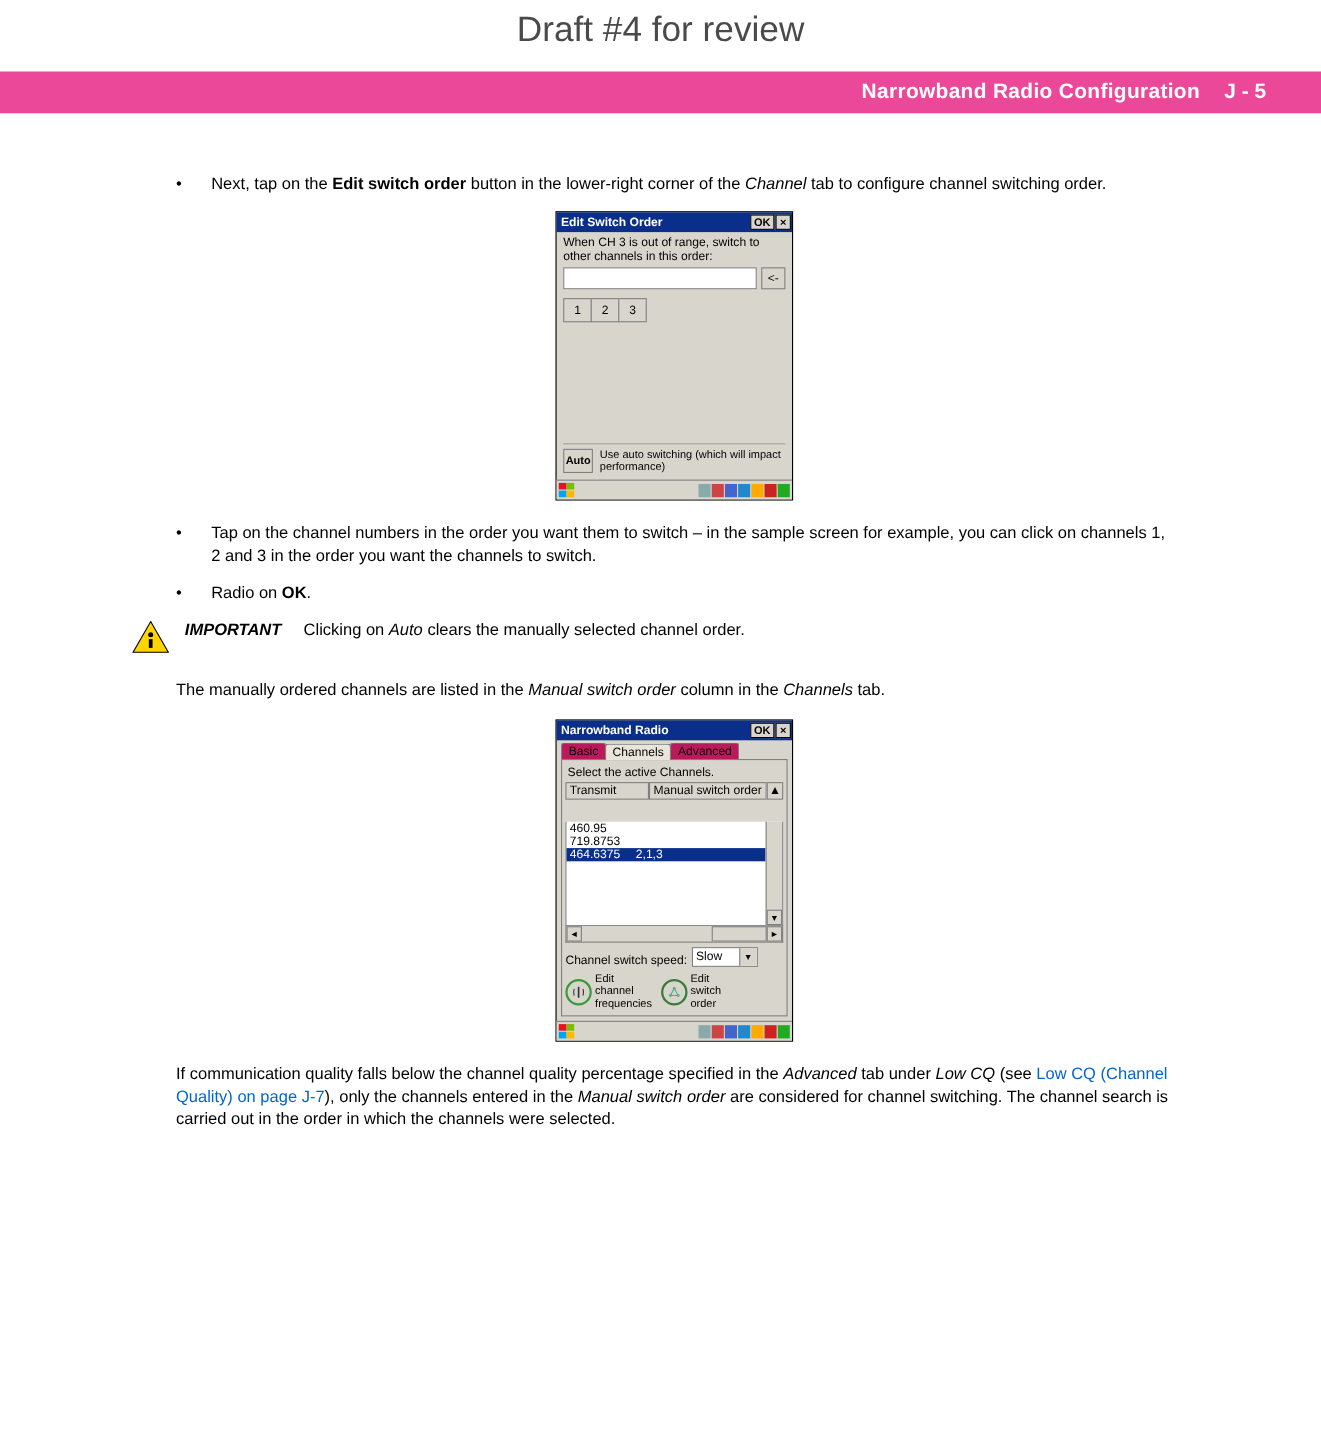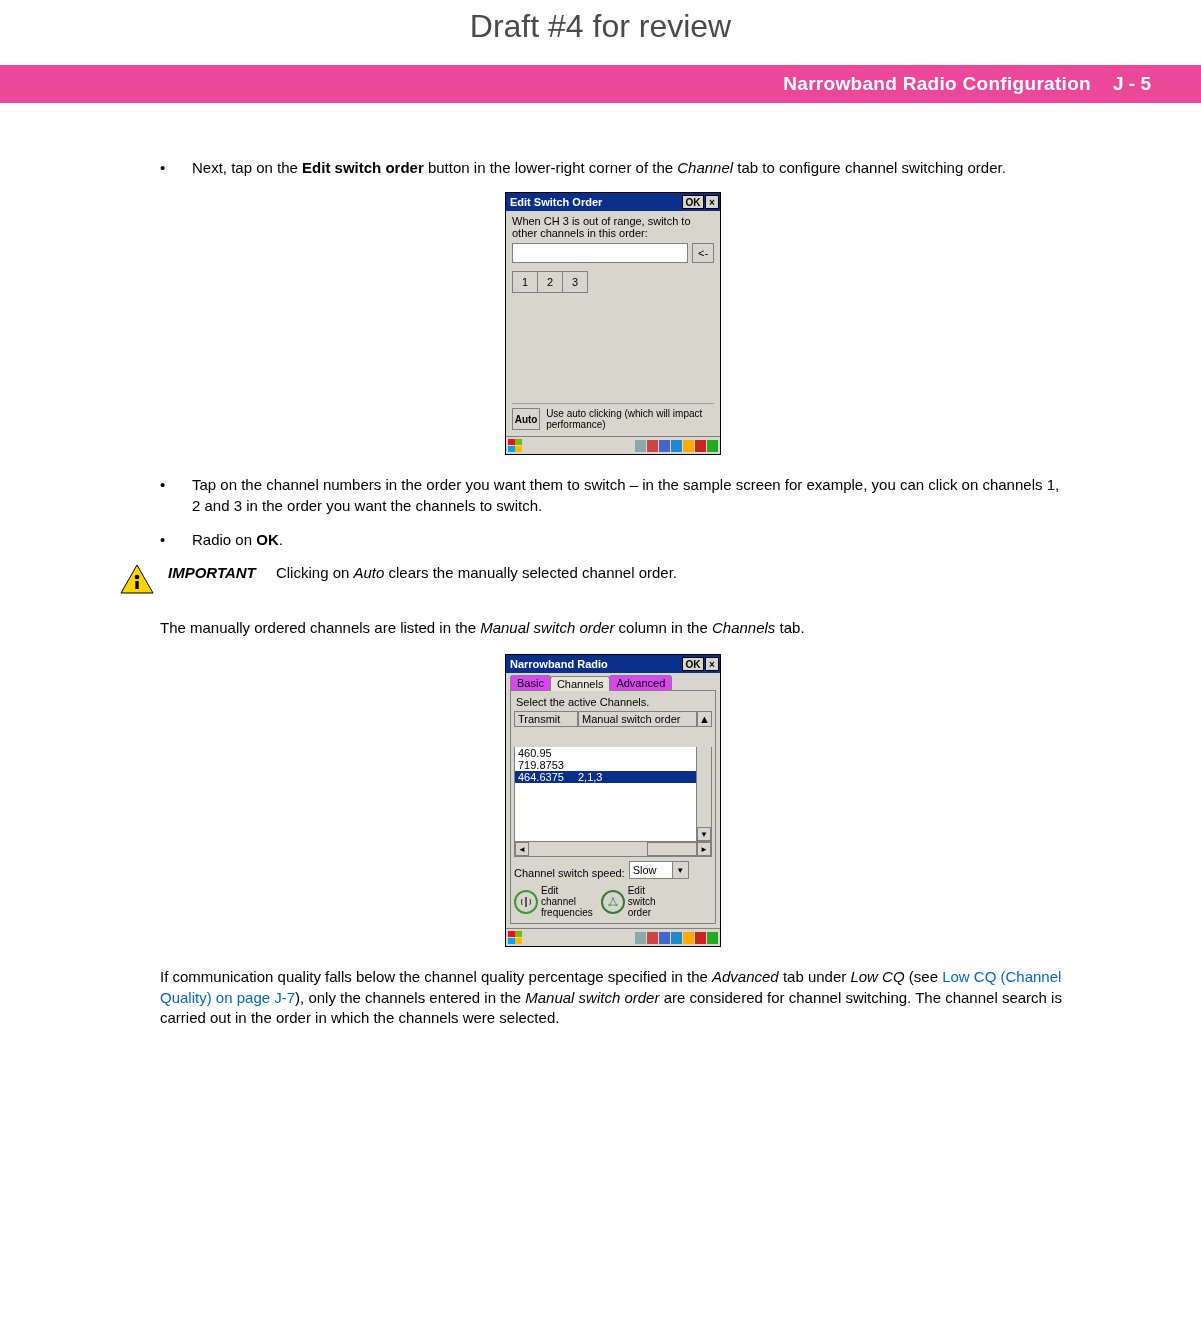--- a/index.html
+++ b/index.html
@@ -148,38 +148,38 @@
   .warn-icon {
     width: 34px; height: 30px; flex-shrink:0;
     margin-right: 14px;
   }
   .important-label { font-style: italic; font-weight: bold; margin-right: 16px; }
   .para { margin-bottom: 16px; line-height:1.35; }
   
   .tabs { display:flex; padding: 2px 4px 0 4px; }
   .tab {
     border:1px solid #808080; border-bottom:none;
-    background:#d946ef; padding:1px 6px; font-size:11px;
+    background:#be185d; padding:1px 6px; font-size:11px;
     margin-right:-1px;
     border-radius: 3px 3px 0 0;
   }
   .tab.active { background:#e8e6da; font-weight:normal; position:relative; top:1px; }
   .panel {
     border:1px solid #808080; margin:0 4px 4px 4px;
     background:#d8d6cc; padding:3px;
   }
   .listhdr {
     display:flex;
     font-size:11px;
   }
   .listhdr .col {
     border:1px solid #808080; background:#d8d6cc;
     padding:1px 3px;
   }
-  .col-t{width:64px;} .col-m{flex:1;} .col-s{width:15px; display:flex;align-items:center;justify-content:center;}
+  .col-t{width:76px;} .col-m{flex:1;} .col-s{width:15px; display:flex;align-items:center;justify-content:center;}
   .listbody {
     height: 95px; background:#fff; border:1px solid #808080;
     border-top:none; font-size:11px;
     display:flex;
     margin-top:20px;
   }
   .listrows{flex:1;}
   .row { display:flex; padding:0 3px; }
   .row.active{background:#0a2f8a;color:#fff;}
   .cell-t{width:60px;} .cell-m{flex:1;}
@@ -235,21 +235,21 @@
           <div class="backbtn">&lt;-</div>
         </div>
         <div class="numrow">
           <div class="numbtn">1</div>
           <div class="numbtn">2</div>
           <div class="numbtn">3</div>
         </div>
         <div class="gap1"></div>
         <div class="autorow">
           <div class="autobtn">Auto</div>
-          <div style="font-size:10px;line-height:1.1;">Use auto clicking (which will impact performance)</div>
+          <div style="font-size:10px;line-height:1.1;">Use auto switching (which will impact performance)</div>
         </div>
       </div>
       <div class="traybar">
         <div class="winflag">
           <span class="r"></span>
             <span class="g"></span>
             <span class="b"></span>
             <span class="y"></span>
         </div>
         <div class="trayspacer"></div>

